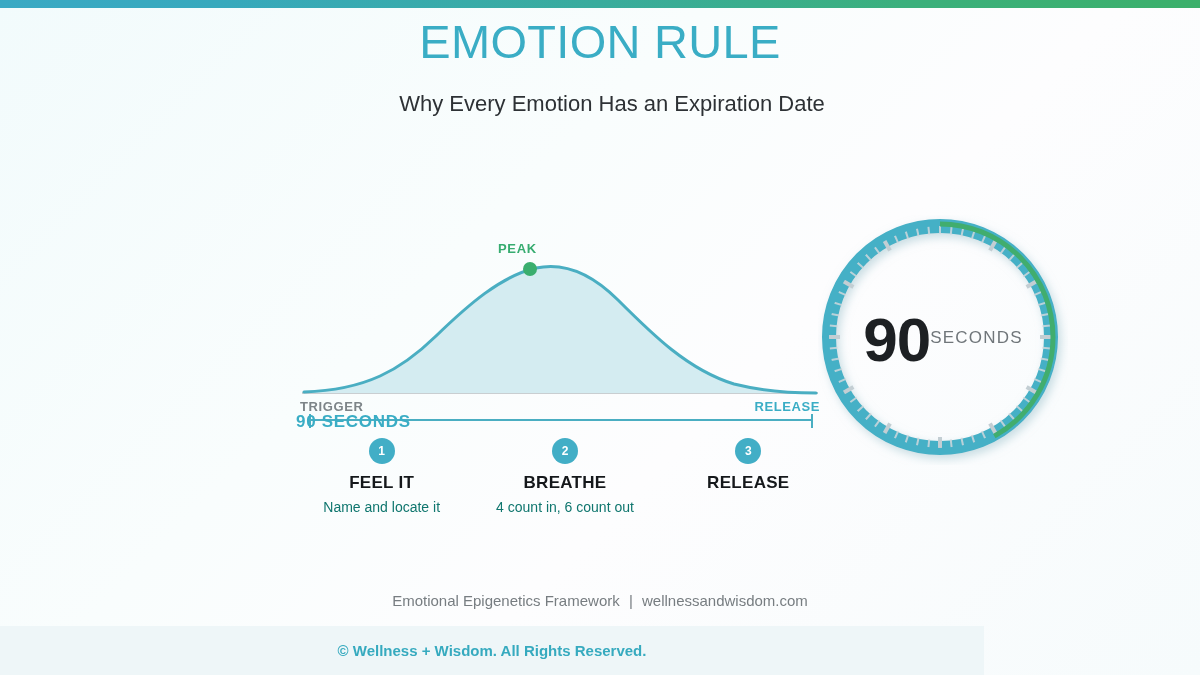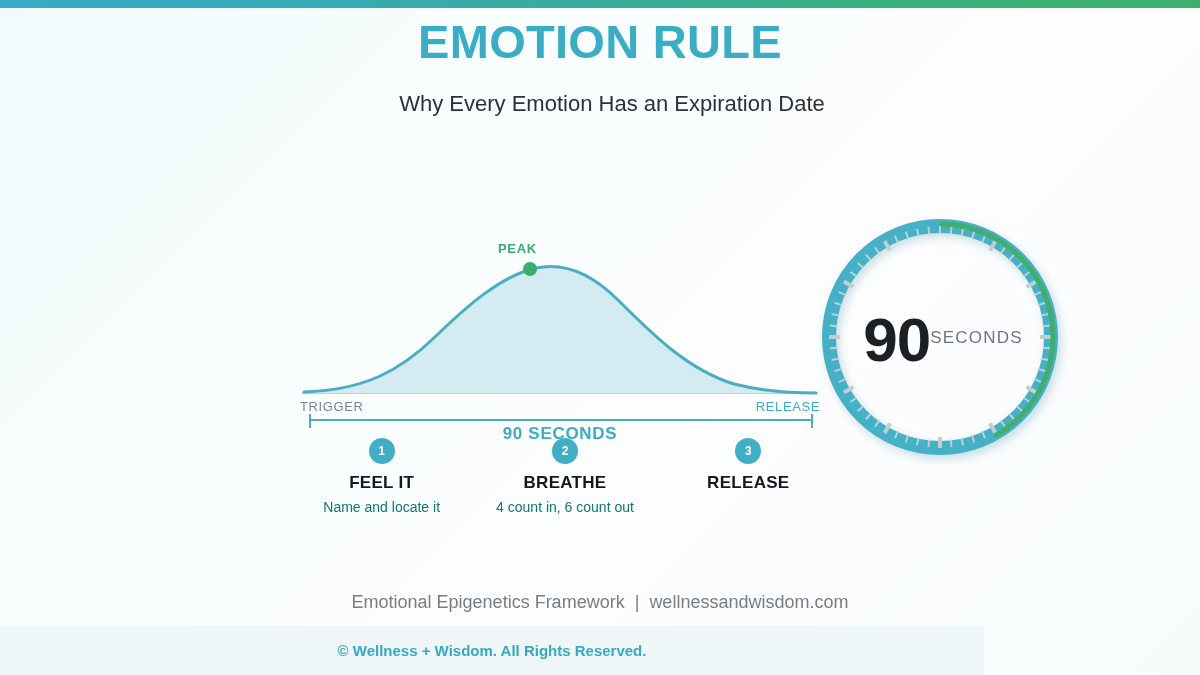--- a/index.html
+++ b/index.html
@@ -35,21 +35,21 @@
   #title-line1 {
     font-size: 47px;
     font-weight: bold;
     color: #1d2023;
     letter-spacing: 0.3px;
     line-height: 58px;
     margin-top: 12px;
   }
   #title-line2 {
     font-size: 47px;
-    font-weight: bold;
+    font-weight: normal;
     color: #3aadc5;
     letter-spacing: 0.3px;
     line-height: 58px;
     margin-top: 5px;
   }
   #subtitle {
     font-size: 22px;
     color: #2d3135;
     margin-top: 19px;
     line-height: 28px;
@@ -62,21 +62,21 @@
     left: 296px;
     top: 232px;
     width: 528px;
     height: 200px;
   }
   #wave-svg { display: block; }
 
   .wave-axis-label {
     position: absolute;
     font-size: 13px;
-    font-weight: normal;
+    font-weight: bold;
     letter-spacing: 0.6px;
     text-align: center;
   }
   #label-trigger {
     left: 4px;
     top: 167px;
     color: #7d8488;
   }
   #label-release {
     right: 4px;
@@ -88,23 +88,23 @@
     left: 202px;
     top: 9px;
     font-size: 13px;
     font-weight: bold;
     letter-spacing: 0.7px;
     color: #37ac70;
   }
   #duration-label {
     position: absolute;
     left: 0;
-    top: 192px;
+    top: 180px;
     width: 528px;
-    text-align: center;
+    text-align: left;
     font-size: 17px;
     font-weight: bold;
     letter-spacing: 0.7px;
     color: #3aadc5;
   }
 
   
   #steps {
     position: absolute;
     left: 290px;
@@ -169,21 +169,21 @@
     margin-top: -6px;
   }
 
   
   #attribution {
     position: absolute;
     left: 0;
     top: 592px;
     width: 1200px;
     text-align: center;
-    font-size: 18px;
+    font-size: 15px;
     color: #777d81;
   }
   #attribution .sep { margin: 0 5px; }
 
   #footer-bar {
     position: absolute;
     left: 0;
     top: 626px;
     width: 984px;
     height: 49px;

